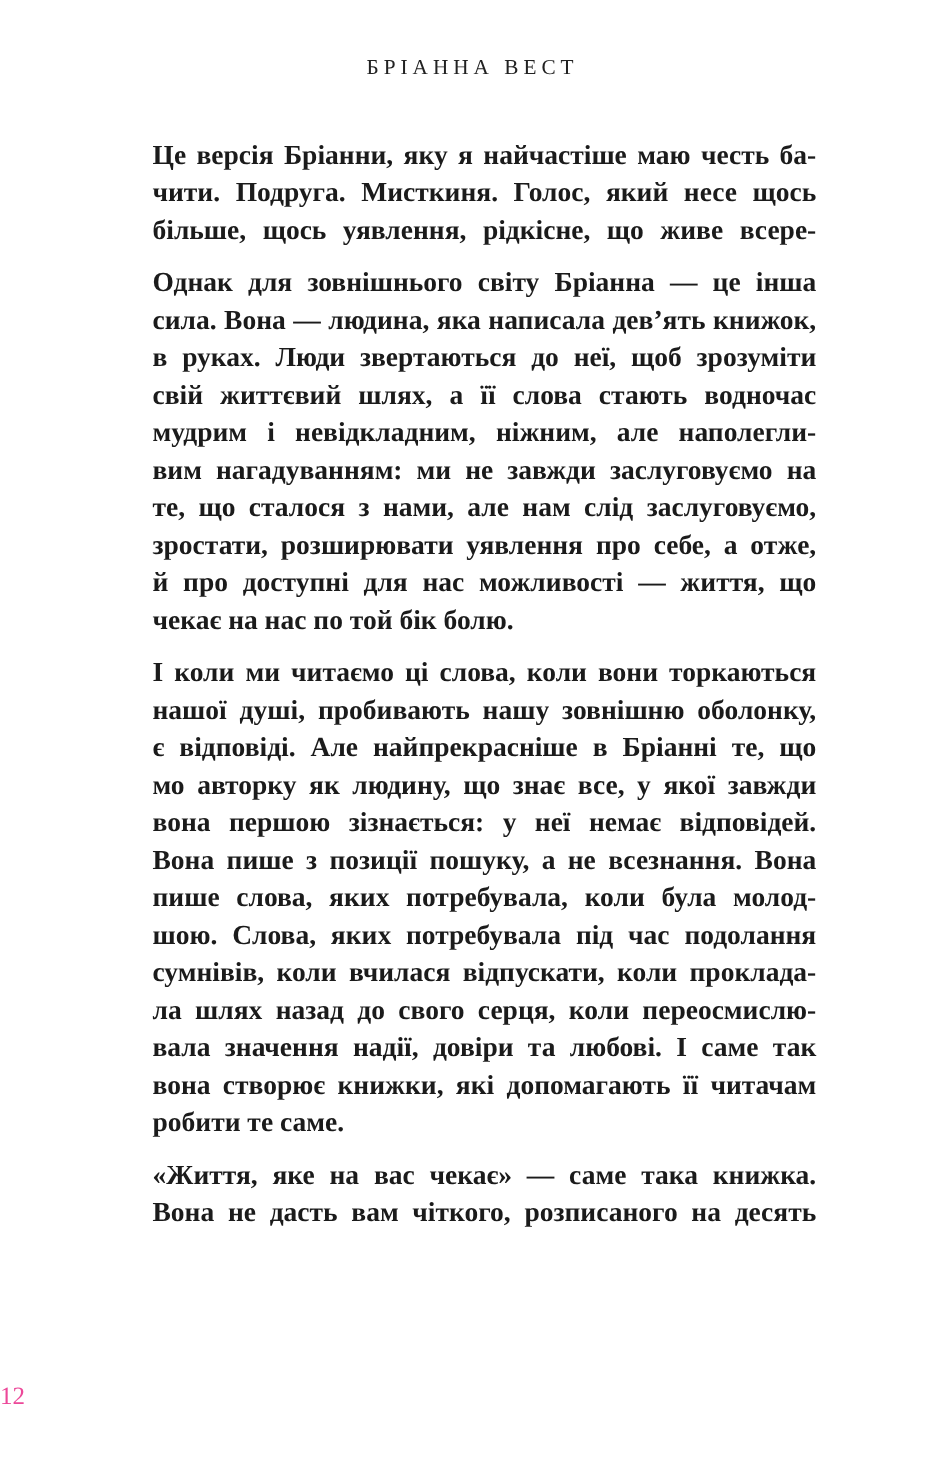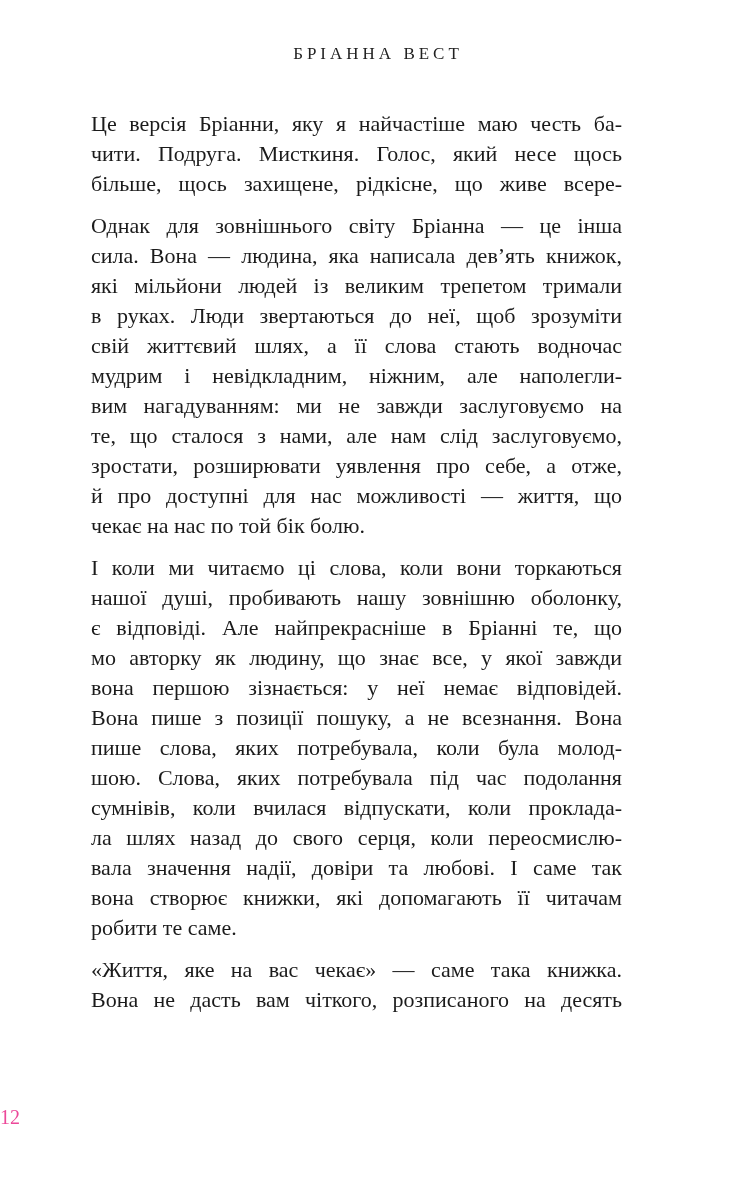--- a/index.html
+++ b/index.html
@@ -23,22 +23,23 @@
     left: 0;
     width: 756px;
     text-align: center;
     font-size: 17px;
     letter-spacing: 4px;
     color: #222222;
   }
   .text-block {
     position: absolute;
     top: 109px;
-    left: 91px;
+    left: 122px;
     width: 531px;
+    font-weight: bold;
   }
   .para {
     margin: 0 0 12px 0;
     padding: 0;
   }
   .para:last-child {
     margin-bottom: 0;
   }
   .line {
     font-size: 22px;
@@ -66,26 +67,25 @@
 </head>
 <body>
 
 <div class="page">
   <div class="running-head">БРІАННА ВЕСТ</div>
 
   <div class="text-block">
       <div class="para">
         <div class="line">Це версія Бріанни, яку я найчастіше маю честь ба-</div>
         <div class="line">чити. Подруга. Мисткиня. Голос, який несе щось</div>
-        <div class="line">більше, щось захищене, рідкісне, що живе всере-</div>
+        <div class="line">більше, щось уявлення, рідкісне, що живе всере-</div>
       </div>
       <div class="para">
         <div class="line">Однак для зовнішнього світу Бріанна — це інша</div>
         <div class="line">сила. Вона — людина, яка написала дев’ять книжок,</div>
-        <div class="line">які мільйони людей із великим трепетом тримали</div>
         <div class="line">в руках. Люди звертаються до неї, щоб зрозуміти</div>
         <div class="line">свій життєвий шлях, а її слова стають водночас</div>
         <div class="line">мудрим і невідкладним, ніжним, але наполегли-</div>
         <div class="line">вим нагадуванням: ми не завжди заслуговуємо на</div>
         <div class="line">те, що сталося з нами, але нам слід заслуговуємо,</div>
         <div class="line">зростати, розширювати уявлення про себе, а отже,</div>
         <div class="line">й про доступні для нас можливості — життя, що</div>
         <div class="line last">чекає на нас по той бік болю.</div>
       </div>
       <div class="para">

